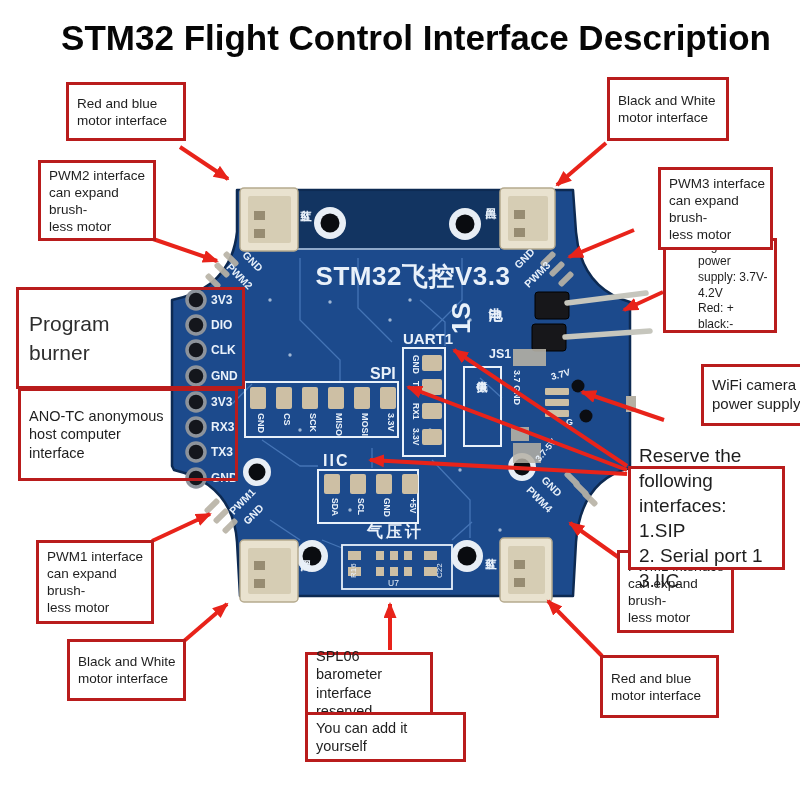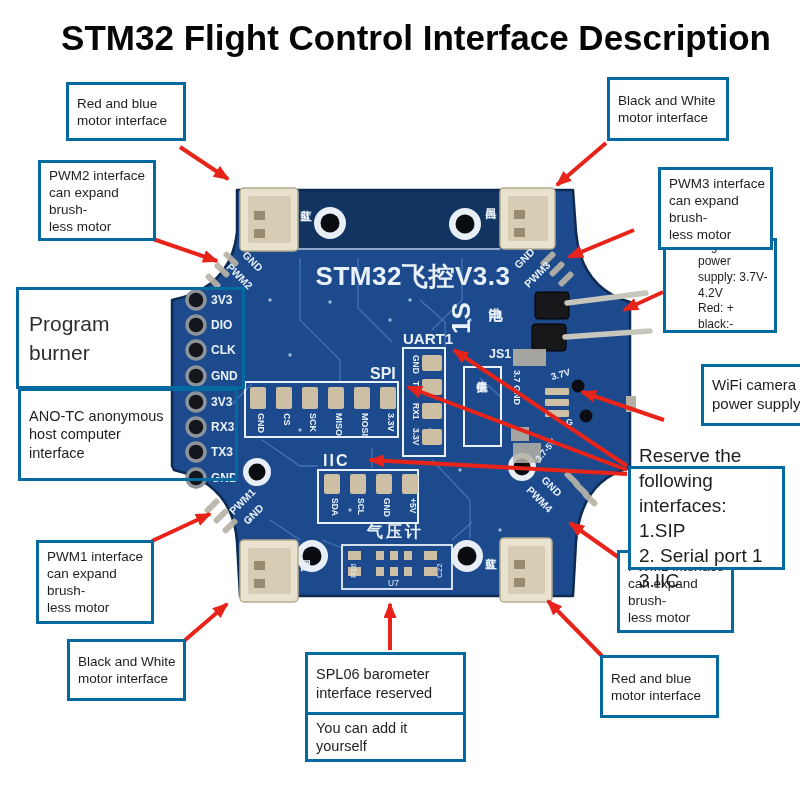--- a/index.html
+++ b/index.html
@@ -4,21 +4,21 @@
 <style>
   html,body{margin:0;padding:0;}
   body{width:800px;height:800px;background:#ffffff;position:relative;overflow:hidden;
        font-family:"Liberation Sans",sans-serif;}
   .stage{position:absolute;inset:0;width:800px;height:800px;}
   .page-title{position:absolute;top:2px;left:0;width:800px;margin:16px;text-align:center;
        font-size:35px;font-weight:bold;color:#060606;letter-spacing:0;z-index:5;}
   svg.layer{position:absolute;left:0;top:0;width:800px;height:800px;}
   #pcb-layer{z-index:10;}
   #arrow-layer{z-index:20;}
-  .co{position:absolute;border:3px solid #0369a1;background:#ffffff;color:#1e1e1e;
+  .co{position:absolute;border:3px solid #b91c1c;background:#ffffff;color:#1e1e1e;
       font-size:13.5px;line-height:1.26;white-space:pre-line;display:flex;align-items:center;
       box-sizing:border-box;padding:4px 3px 4px 8px;z-index:30;}
   .co.clear{background:transparent;}
   .co.big{font-size:21px;line-height:1.4;color:#2e2e2e;padding-left:10px;align-items:center;}
   .co.sm{font-size:12px;line-height:1.3;}
   .co.md{font-size:15px;margin-left:38px;}
   .co.rs{font-size:19px;line-height:1.32;margin-top:32px;}
   
   .silk{fill:#e9f1fa;font-family:"Liberation Sans",sans-serif;}
   .vt{writing-mode:vertical-rl;text-orientation:upright;}
@@ -289,21 +289,21 @@
   <div class="co clear big" style="left:16px;top:287px;width:229px;height:102px;"><span>Program
  burner</span></div>
   <div class="co clear" style="left:18px;top:388px;width:220px;height:93px;font-size:14.5px;align-items:center;"><span>ANO-TC anonymous
  host computer
 interface</span></div>
   <div class="co" style="left:36px;top:540px;width:118px;height:84px;"><span>PWM1 interface
 can expand brush-
 less motor</span></div>
   <div class="co" style="left:67px;top:639px;width:119px;height:62px;"><span>Black and White
 motor interface</span></div>
-  <div class="co" style="left:305px;top:652px;width:161px;height:63px;font-size:14.5px;"><span>SPL06 barometer
+  <div class="co" style="left:305px;top:652px;width:128px;height:63px;font-size:14.5px;"><span>SPL06 barometer
 interface reserved</span></div>
   <div class="co" style="left:305px;top:712px;width:161px;height:50px;font-size:14.5px;"><span>You can add it
 yourself</span></div>
   <div class="co" style="left:600px;top:655px;width:119px;height:63px;"><span>Red and blue
 motor interface</span></div>
   <div class="co" style="left:617px;top:550px;width:117px;height:83px;"><span>PWM1 interface
 can expand brush-
 less motor</span></div>
   <div class="co rs" style="left:628px;top:434px;width:157px;height:104px;"><span>Reserve the following
 interfaces:

